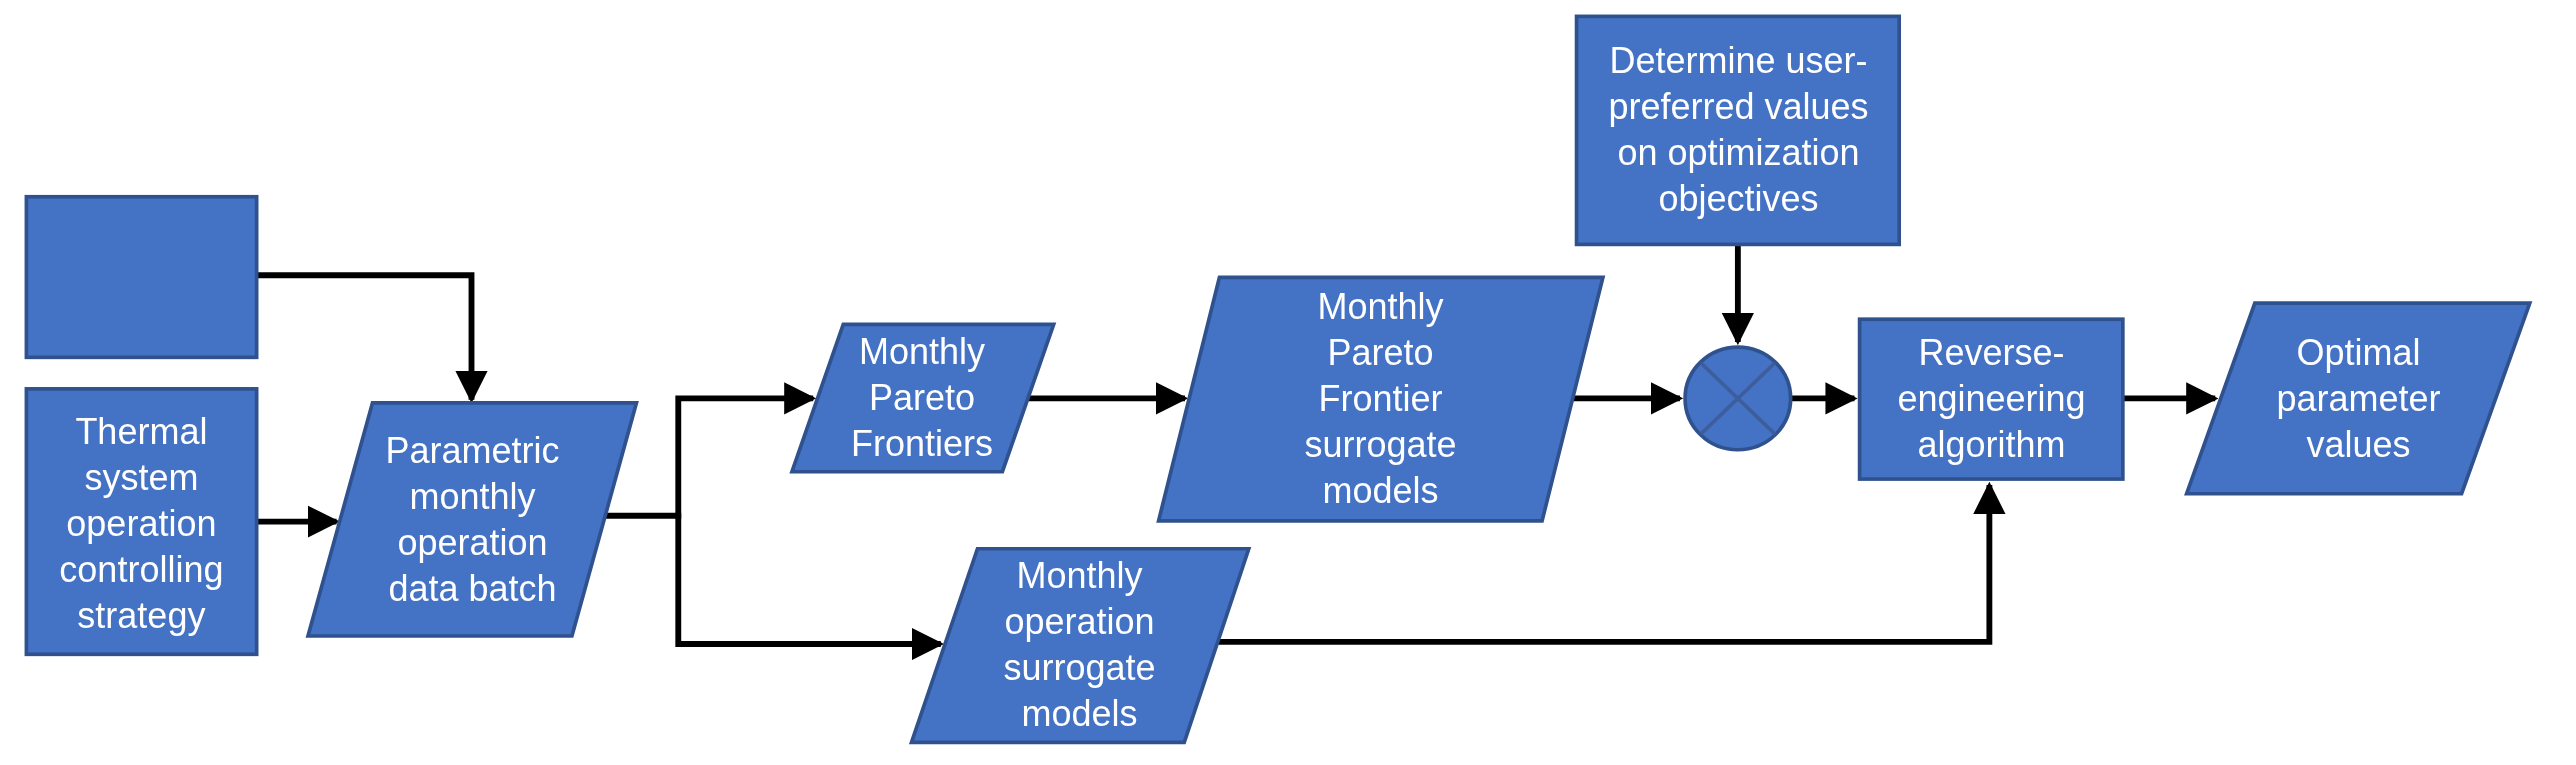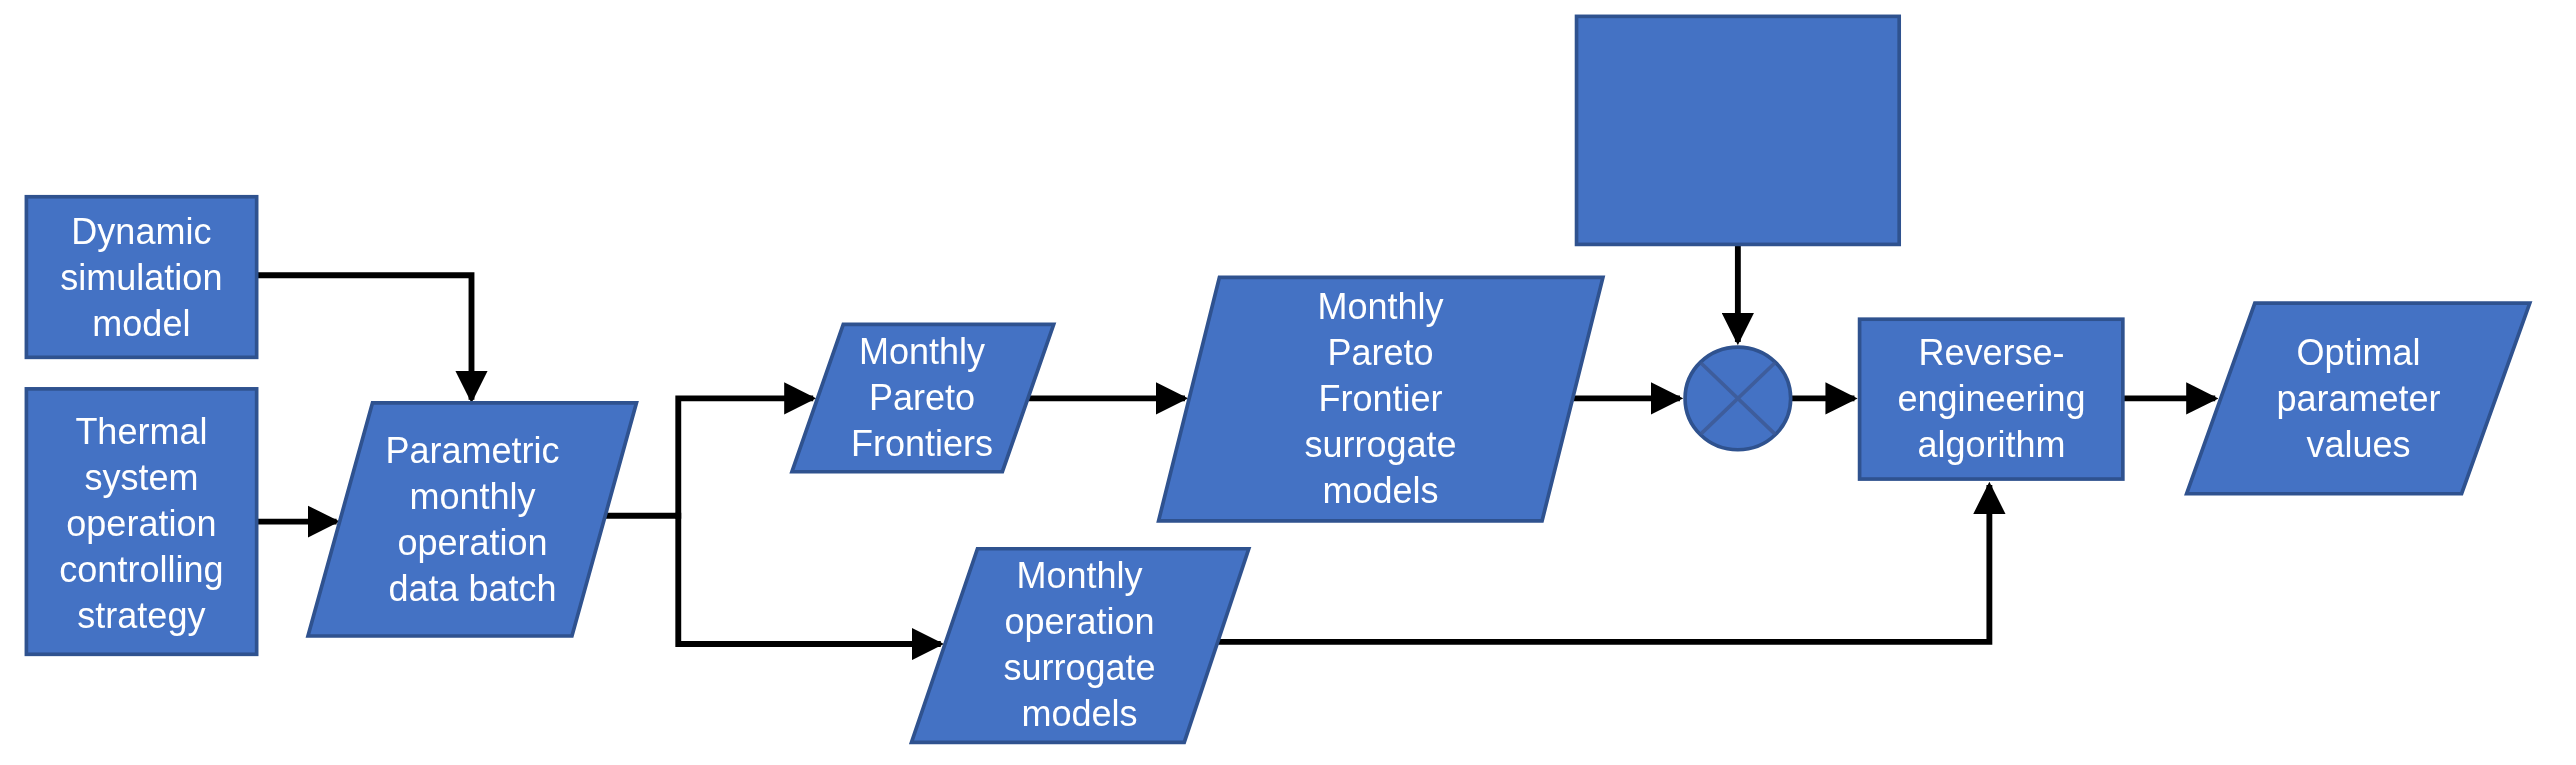--- a/index.html
+++ b/index.html
@@ -48,23 +48,20 @@
       <polygon points="1333,748 1703,748 1615,1012 1243,1012"></polygon>
 
       <ellipse cx="2370" cy="543" rx="72" ry="70"></ellipse>
     </g>
     <g stroke="#3d5a96" stroke-width="5" opacity="0.85">
       <line x1="2319" y1="494" x2="2421" y2="592"></line>
       <line x1="2319" y1="592" x2="2421" y2="494"></line>
     </g>
   </svg>
 
-  <div class="node-label" style="left:26.4px;top:197px;width:230px;height:161px;">Dynamic
-simulation
-model</div>
 
   <div class="node-label" style="left:26.4px;top:391px;width:230px;height:265px;">Thermal
 system
 operation
 controlling
 strategy</div>
 
   <div class="node-label" style="left:348px;top:403px;width:249px;height:233px;text-align:center;">Parametric
 monthly
 operation
@@ -73,20 +70,24 @@
   <div class="node-label" style="left:812px;top:324px;width:220px;height:147px;">Monthly
 Pareto
 Frontiers</div>
 
   <div class="node-label" style="left:1234px;top:277px;width:293px;height:243px;">Monthly
 Pareto
 Frontier
 surrogate
 models</div>
 
+  <div class="node-label" style="left:1577px;top:16px;width:323px;height:228px;">Determine user-
+preferred values
+on optimization
+objectives</div>
 
   <div class="node-label" style="left:1860px;top:319px;width:263px;height:160px;">Reverse-
 engineering
 algorithm</div>
 
   <div class="node-label" style="left:2212px;top:303px;width:293px;height:191px;">Optimal
 parameter
 values</div>
 
   <div class="node-label" style="left:933px;top:548px;width:293px;height:194px;">Monthly

